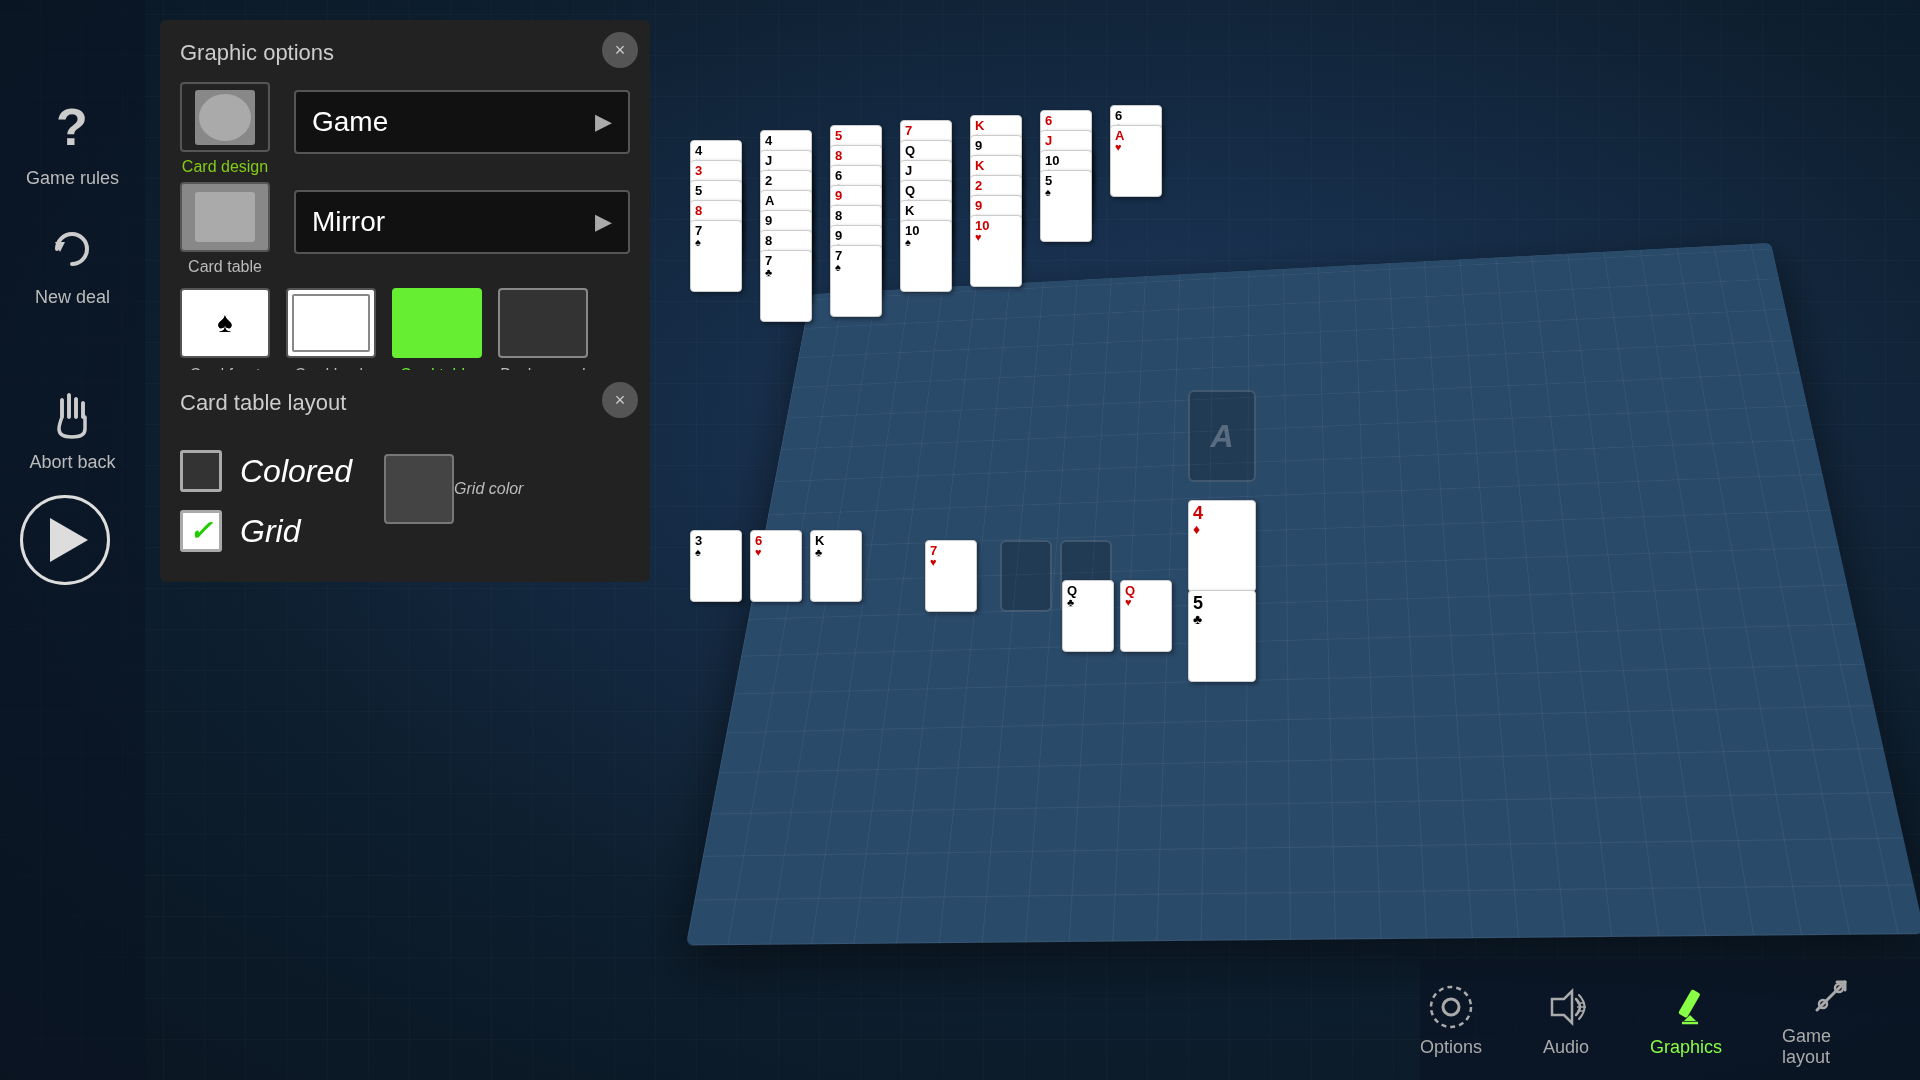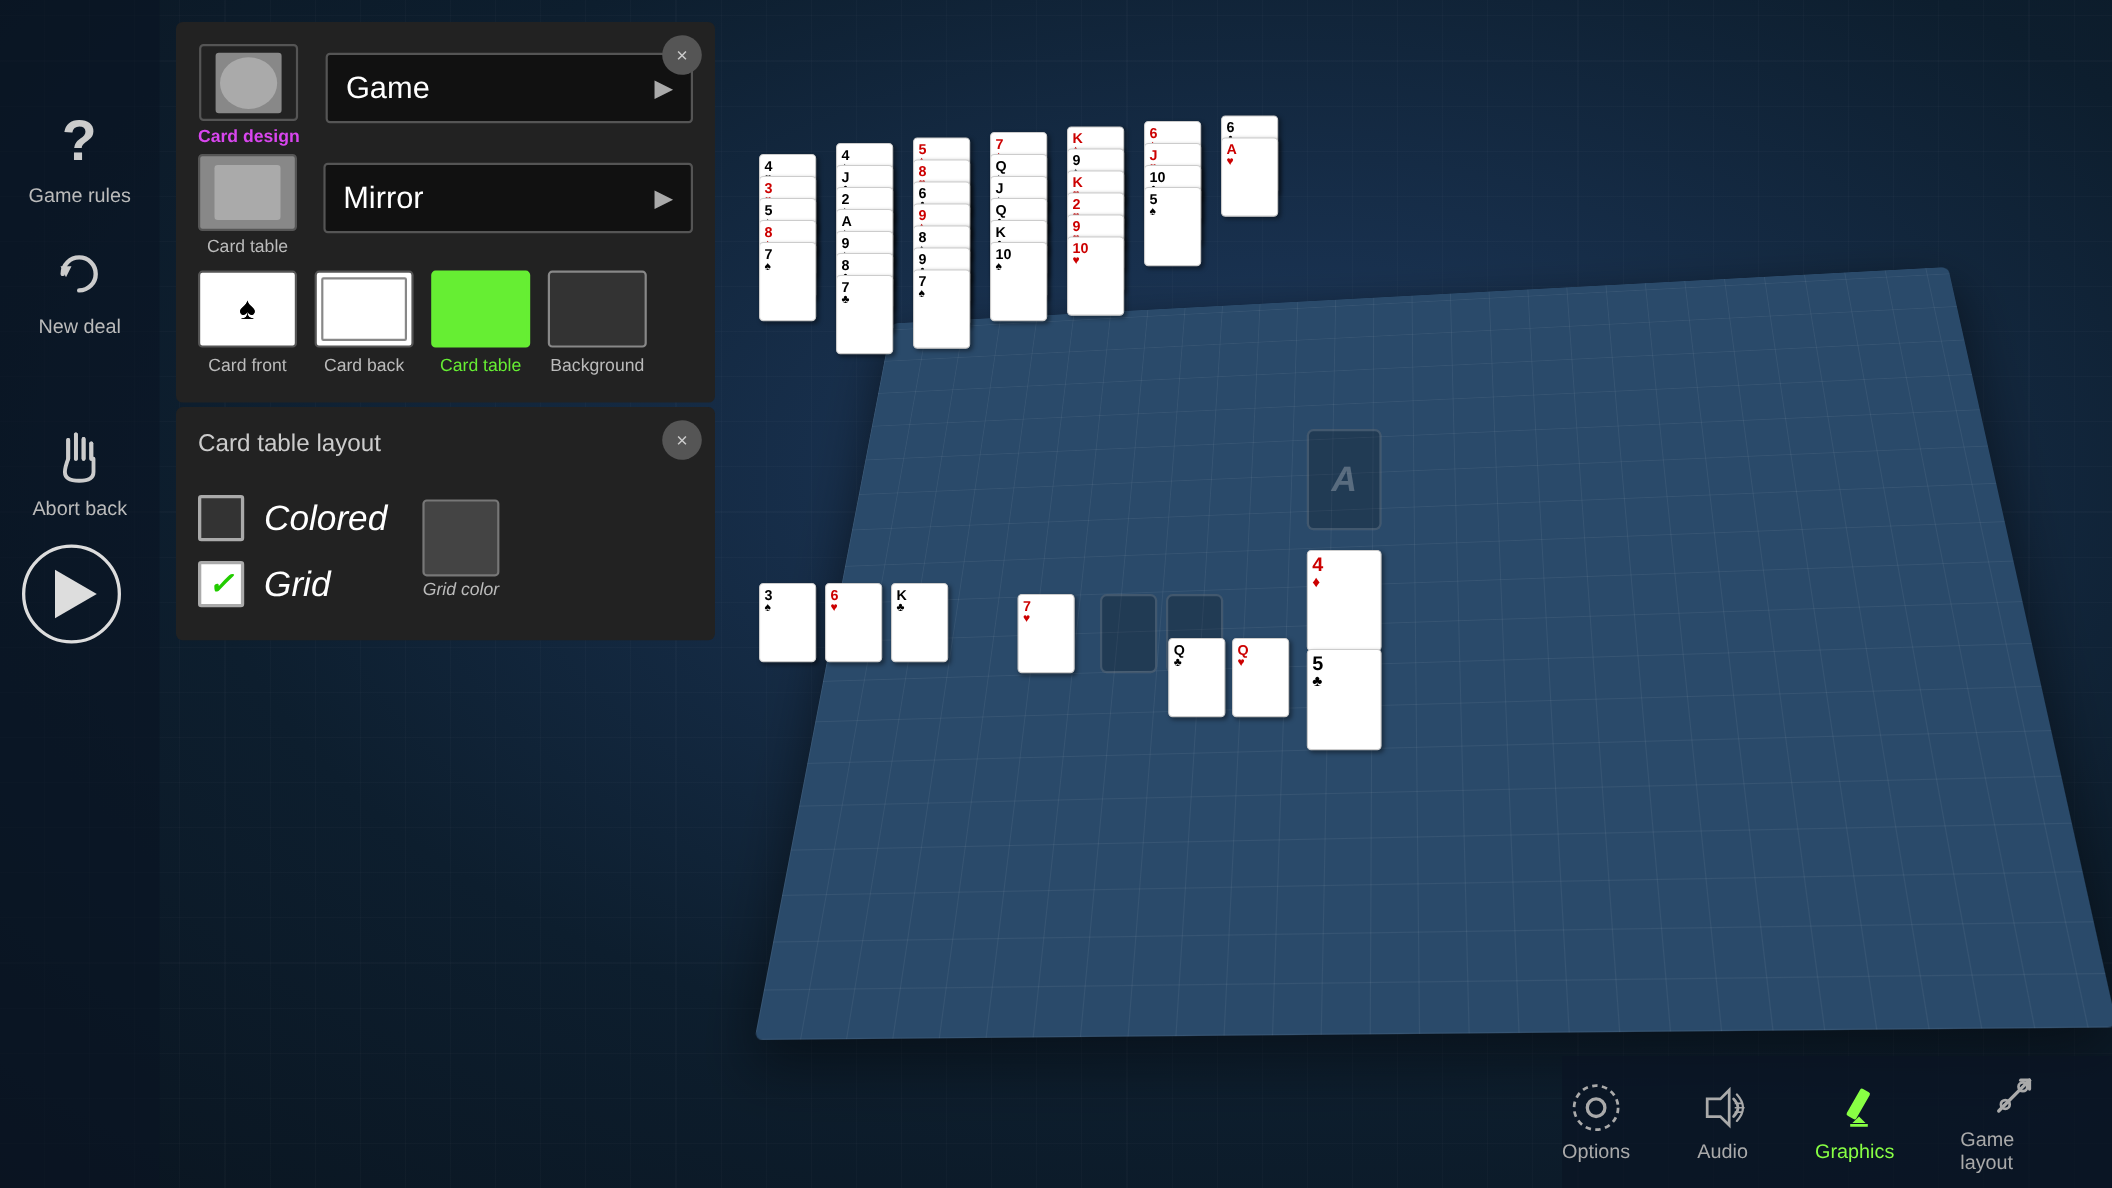--- a/index.html
+++ b/index.html
@@ -667,30 +667,31 @@
         <line x1="29" y1="12" x2="29" y2="30" stroke="#ccc" stroke-width="3.5" stroke-linecap="round"></line>
         <line x1="36" y1="16" x2="36" y2="30" stroke="#ccc" stroke-width="3.5" stroke-linecap="round"></line>
       </svg>
     </div>
     <span class="sidebar-label">Abort back</span>
   </div>
 
 </div>
 
 <div class="panel-graphic-options">
+  <div class="panel-title">Graphic options</div>
   <button class="panel-close">
     <span>×</span>
   </button>
 
   <div style="display:flex;gap:16px;align-items:center;margin-bottom:6px;">
     <div style="display:flex;flex-direction:column;align-items:center;gap:6px;margin-right:8px;">
       <div class="card-design-thumb">
         <div class="card-design-inner"></div>
       </div>
-      <span style="font-size:16px;color:#d946ef;font-weight:bold;">Card design</span>
+      <span style="font-size:16px;color:#84cc16;">Card design</span>
     </div>
     <button class="dropdown-btn" style="flex:1;">
       <span>Game</span>
       <span class="arrow">▶</span>
     </button>
   </div>
 
   <div style="display:flex;gap:16px;align-items:center;margin-bottom:8px;">
     <div style="display:flex;flex-direction:column;align-items:center;gap:6px;margin-right:8px;">
       <div style="width:90px;height:70px;background:#888;border-radius:4px;border:2px solid #555;display:flex;align-items:center;justify-content:center;">
@@ -746,21 +747,21 @@
       </div>
 
       <div class="option-row">
         <div class="checkbox-wrap checked">
           <span class="checkmark">✓</span>
         </div>
         <span class="option-label-text">Grid</span>
       </div>
     </div>
 
-    <div style="display:flex;flex-direction:column;align-items:center;margin-top:18px;">
+    <div style="display:flex;flex-direction:row;align-items:center;margin-top:18px;">
       <div class="grid-color-thumb"></div>
       <span class="grid-color-label">Grid color</span>
     </div>
   </div>
 </div>
 
 <div class="bottom-toolbar">
 
   <div class="toolbar-item">
     <div class="toolbar-icon">

